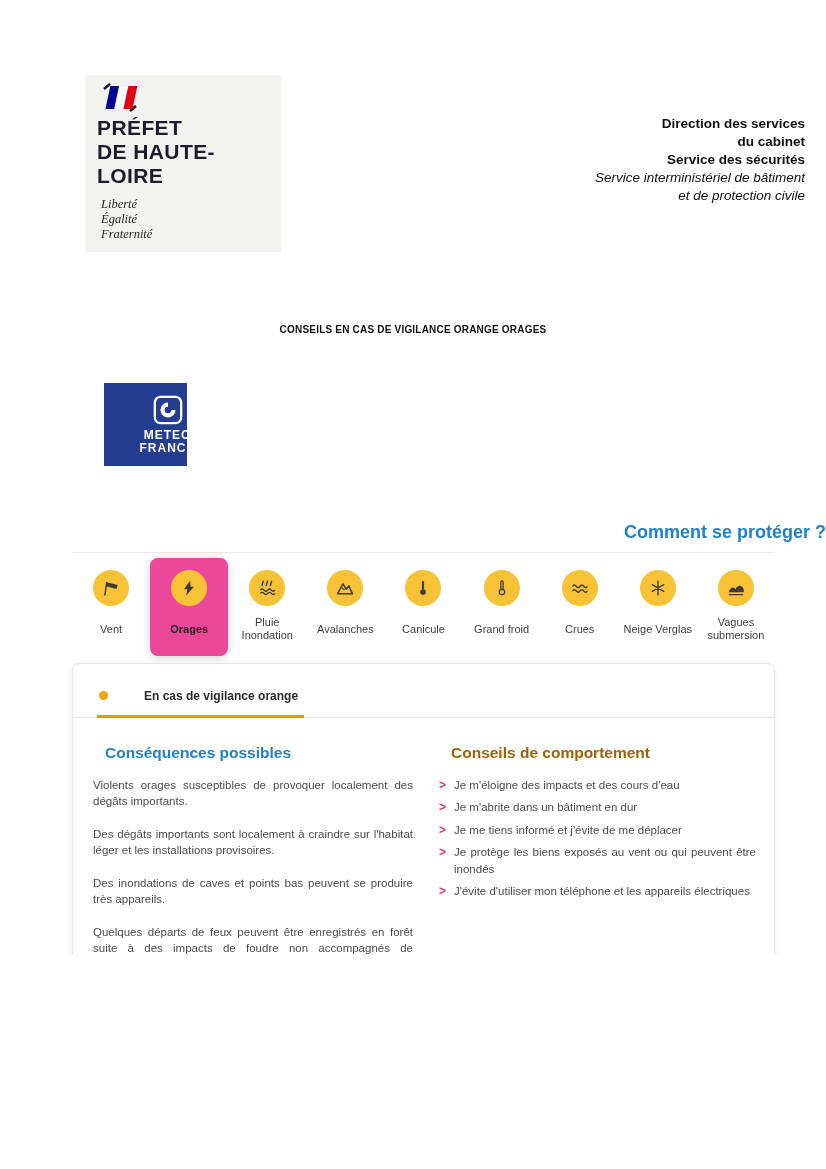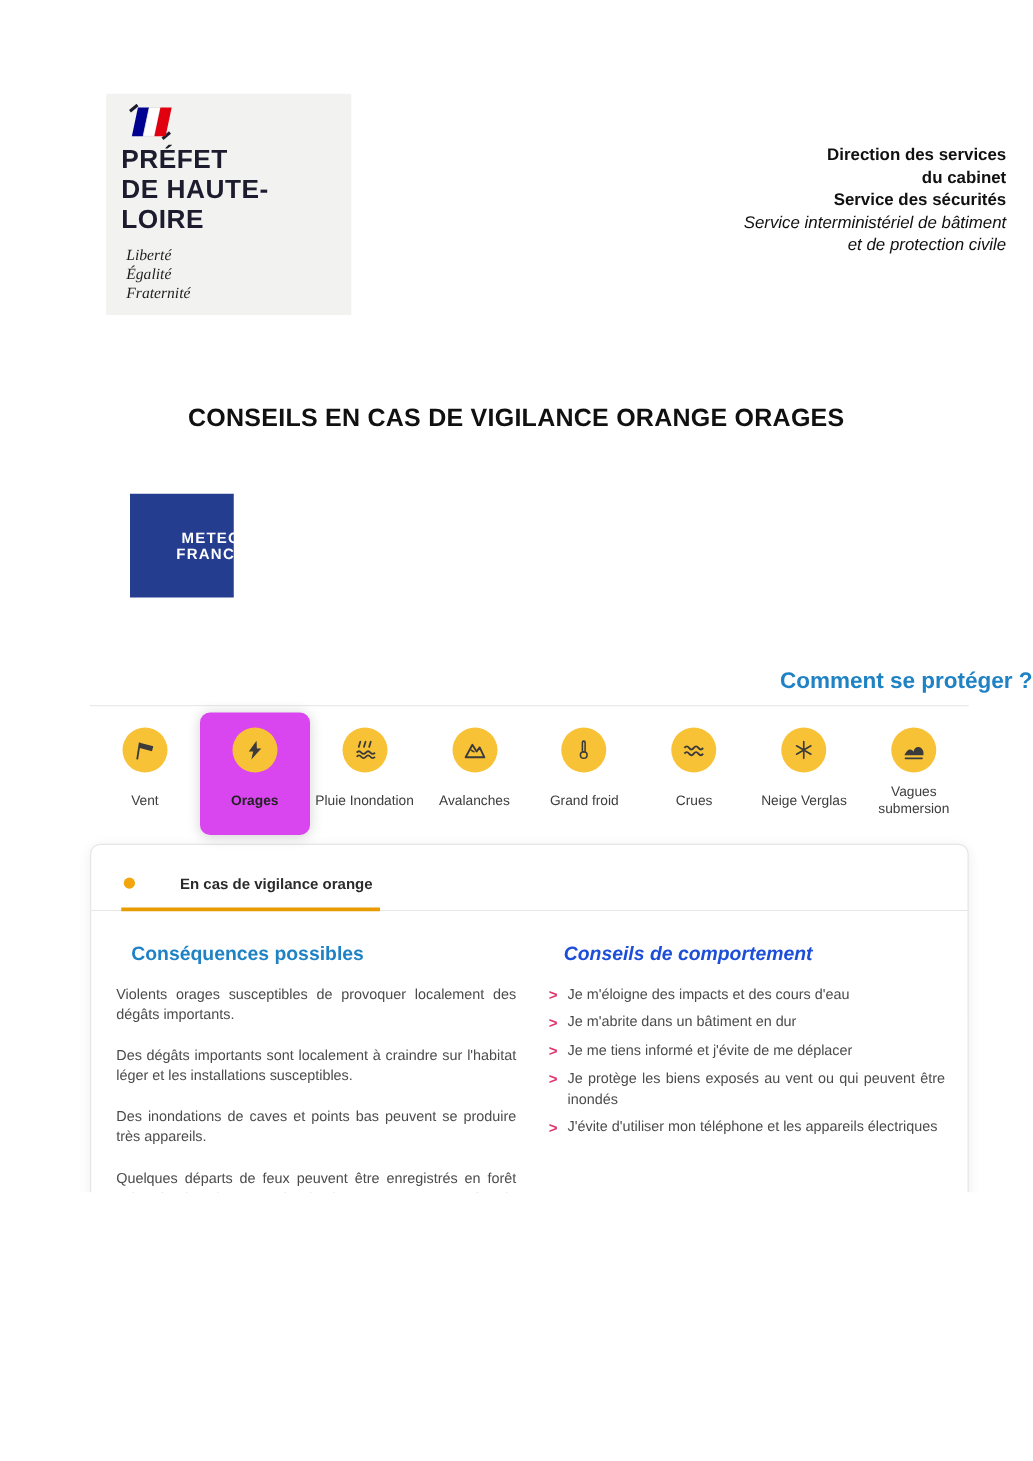--- a/index.html
+++ b/index.html
@@ -18,39 +18,39 @@
   .header { display:flex; justify-content:space-between; align-items:flex-start; padding:75px 21px 0 85px; }
   .gov-logo { background:#f2f2f1; width:196px; padding:6px 10px 10px 8px; }
   .flag-svg { display:block; margin:2px 0 4px 4px; }
   .prefet-name { font-weight:bold; font-size:21px; line-height:24px; letter-spacing:0.4px; color:#1c1c2e; margin-left:4px; }
   .motto { margin:9px 0 0 8px; font-family:"Liberation Serif", serif; font-style:italic; font-size:12.5px; line-height:15px; color:#1f1f1f; }
   .service-block { text-align:right; margin-top:40px; font-size:13.5px; line-height:18px; color:#111; }
   .service-block .b { font-weight:bold; }
   .service-block .i { font-style:italic; }
 
   
-  .doc-title { margin-top:72px; text-align:center; font-weight:bold; font-size:20px; letter-spacing:0.2px; color:#101010; }
+  .doc-title { margin-top:72px; text-align:center; font-weight:bold; font-size:10px; letter-spacing:0.2px; color:#101010; }
 
   
   .meteo-logo {
     margin:48px 0 0 104px; width:83px; height:83px;
-    display:flex; flex-direction:row; align-items:center; justify-content:center;
+    display:flex; flex-direction:column; align-items:center; justify-content:center;
     gap:3px;
     padding-left:44px;
   }
   .meteo-text { color:#fff; font-weight:bold; font-size:12px; line-height:13px; letter-spacing:1px; text-align:center; }
 
   
   .section-heading { margin:56px 0 0 72px; font-size:18px; font-weight:bold; }
   .section-divider { margin:9px 0 0 72px; width:703px; height:1px; background:#e9e9e9; }
 
   
   .weather-tabs { margin:5px 0 0 72px; width:703px; display:flex; align-items:stretch; }
   .wtab { flex:1 1 0; display:flex; flex-direction:column; align-items:center; padding:12px 3px 12px; cursor:pointer; }
-  .wtab.selected { background:#d946ef; border-radius:8px; box-shadow:0 1px 10px rgba(0,0,0,0.18); }
+  .wtab.selected { background:#ec4899; border-radius:8px; box-shadow:0 1px 10px rgba(0,0,0,0.18); }
   .icon-circle { width:36px; height:36px; border-radius:50%; display:flex; align-items:center; justify-content:center; flex:0 0 auto; }
   .wtab-label { margin-top:8px; height:30px; display:flex; align-items:center; justify-content:center; font-size:11px; line-height:13px; text-align:center; color:#3d3d3d; }
   .wtab.selected .wtab-label { font-weight:bold; color:#222; }
 
   
   .vig-card {
     margin:7px 0 0 72px; width:703px; min-height:308px;
     background:#fff; border:1px solid #e6e6e6; border-radius:8px;
     box-shadow:0 2px 10px rgba(0,0,0,0.07);
     padding-bottom:24px;
@@ -154,20 +154,29 @@
     <div class="wtab">
       <span class="icon-circle" style="background:#F8C237;">
         <svg width="20" height="20" viewBox="0 0 24 24">
           <path d="M3 19 L9.5 7 L13.5 13.5 L16.5 9.5 L21 19 Z" fill="none" stroke="#3b3b3b" stroke-width="1.8" stroke-linejoin="round"></path>
           <path d="M8 12 l3.5 2" stroke="#3b3b3b" stroke-width="1.4" fill="none"></path>
         </svg>
       </span>
       <span class="wtab-label">Avalanches</span>
     </div>
 
+    <div class="wtab">
+      <span class="icon-circle" style="background:#F8C237;">
+        <svg width="20" height="20" viewBox="0 0 24 24">
+          <rect x="10.7" y="3.5" width="2.6" height="10.5" rx="1.3" fill="#3b3b3b"></rect>
+          <circle cx="12" cy="16.8" r="3.4" fill="#3b3b3b"></circle>
+        </svg>
+      </span>
+      <span class="wtab-label">Canicule</span>
+    </div>
 
     <div class="wtab">
       <span class="icon-circle" style="background:#F8C237;">
         <svg width="20" height="20" viewBox="0 0 24 24">
           <rect x="10.7" y="3.5" width="2.6" height="10.5" rx="1.3" fill="none" stroke="#3b3b3b" stroke-width="1.5"></rect>
           <circle cx="12" cy="16.8" r="3.2" fill="none" stroke="#3b3b3b" stroke-width="1.5"></circle>
         </svg>
       </span>
       <span class="wtab-label">Grand froid</span>
     </div>
@@ -208,27 +217,27 @@
       <div class="vigilance-tab" style="border-bottom:3px solid #E89C00;gap:36px;">
         <span class="vig-dot" style="background:#F2A50C;"></span>
         <span class="vigilance-tab-label">En cas de vigilance orange</span>
       </div>
     </div>
 
     <div class="card-body">
       <div class="col-left">
         <div class="col-heading" style="color:#1E82C4;">Conséquences possibles</div>
         <p class="para">Violents orages susceptibles de provoquer localement des dégâts importants.</p>
-        <p class="para">Des dégâts importants sont localement à craindre sur l'habitat léger et les installations susceptibles.</p>
+        <p class="para">Des dégâts importants sont localement à craindre sur l'habitat léger et les installations provisoires.</p>
         <p class="para">Des inondations de caves et points bas peuvent se produire très appareils.</p>
         <p class="para">Quelques départs de feux peuvent être enregistrés en forêt suite à des impacts de foudre non accompagnés de précipitations.</p>
       </div>
 
       <div class="col-right">
-        <div class="col-heading" style="color:#1d4ed8;font-style:italic;">Conseils de comportement</div>
+        <div class="col-heading" style="color:#a16207;">Conseils de comportement</div>
         <ul class="advice-list">
           <li class="advice-item">
             <span class="chevron" style="color:#E0356F;">&gt;</span>
             <span>Je m'éloigne des impacts et des cours d'eau</span>
           </li>
           <li class="advice-item">
             <span class="chevron" style="color:#E0356F;">&gt;</span>
             <span>Je m'abrite dans un bâtiment en dur</span>
           </li>
           <li class="advice-item">

